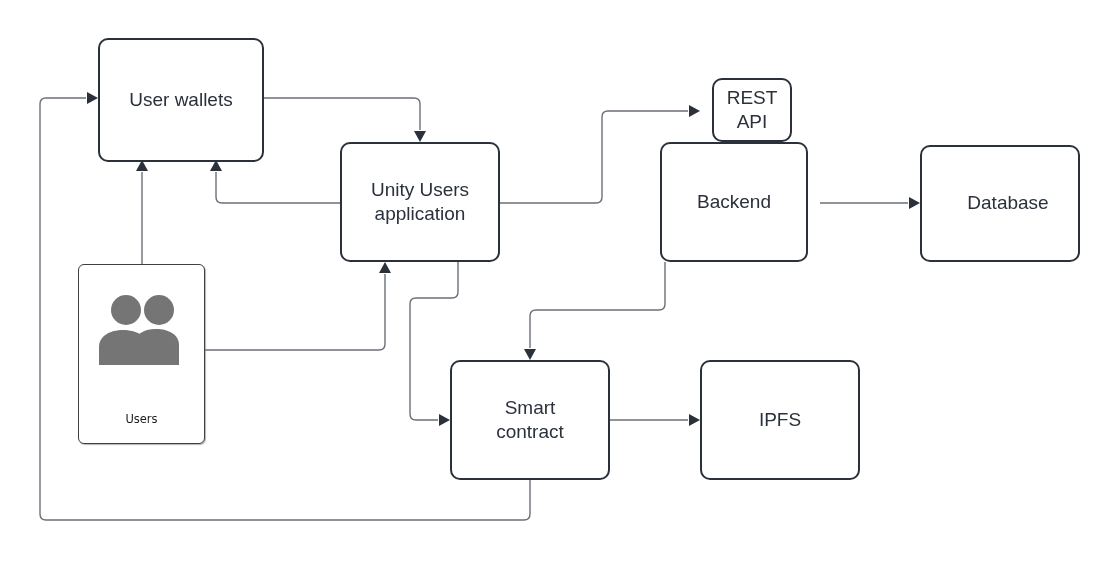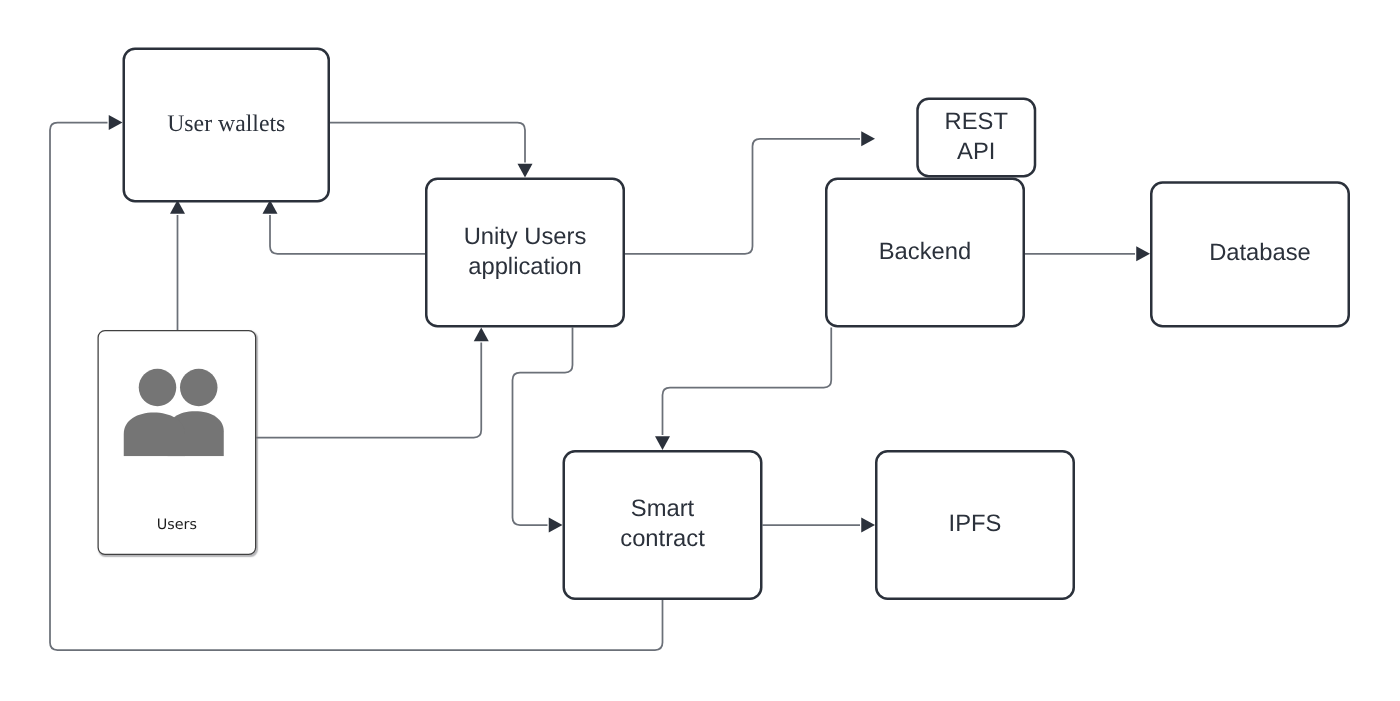--- a/index.html
+++ b/index.html
@@ -116,29 +116,29 @@
       <g>
         <path d="M610,420 H688"></path>
         <polygon points="700,420 689,414 689,426" class="head"></polygon>
       </g>
       <g>
         <path d="M530,480 V514 Q530,520 524,520 H46 Q40,520 40,514 V104 Q40,98 46,98 H86"></path>
         <polygon points="98,98 87,92 87,104" class="head"></polygon>
       </g>
     </svg>
 
-  <div class="node" style="left: 98px; top: 38px; width: 166px; height: 124px; font-family: Liberation Serif, serif;"><span>User wallets</span></div>
+  <div class="node" style="left: 98px; top: 38px; width: 166px; height: 124px;"><span>User wallets</span></div>
 
   <div class="node" style="left: 340px; top: 142px; width: 160px; height: 120px;"><span>Unity Users
 application</span></div>
 
-  <div class="node" style="left: 733px; top: 78px; width: 96px; height: 64px;"><span>REST
+  <div class="node" style="left: 712px; top: 78px; width: 80px; height: 64px;"><span>REST
 API</span></div>
 
-  <div class="node" style="left: 660px; top: 142px; width: 160px; height: 120px;"><span>Backend</span></div>
+  <div class="node" style="left: 660px; top: 142px; width: 148px; height: 120px;"><span>Backend</span></div>
 
   <div class="node" style="left: 920px; top: 145px; width: 160px; height: 117px; padding-left: 16px;"><span>Database</span></div>
 
   <div class="node" style="left: 450px; top: 360px; width: 160px; height: 120px; align-items: center;"><span>Smart
 contract</span></div>
 
   <div class="node" style="left: 700px; top: 360px; width: 160px; height: 120px;"><span>IPFS</span></div>
 
   <div class="node users-node" style="left: 78px; top: 264px; width: 127px; height: 180px;">
     <div class="users-icon">

